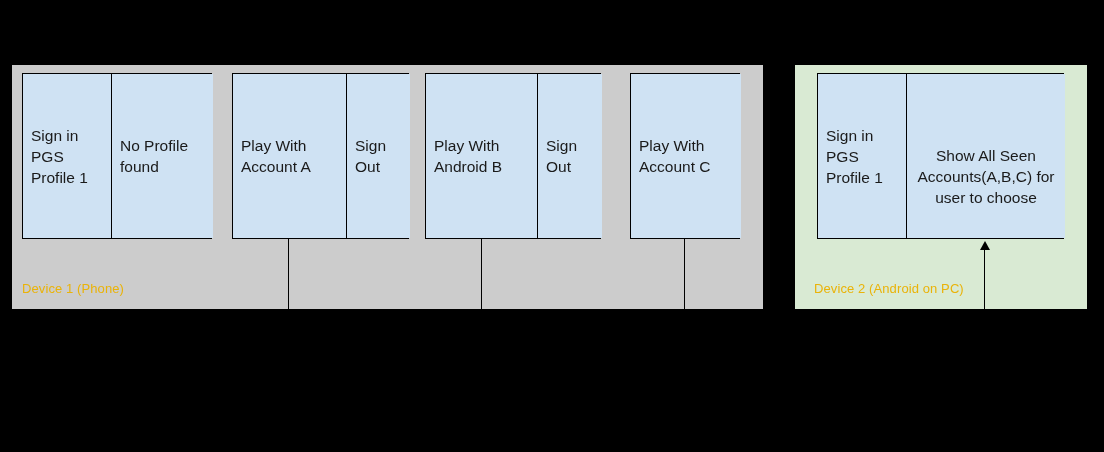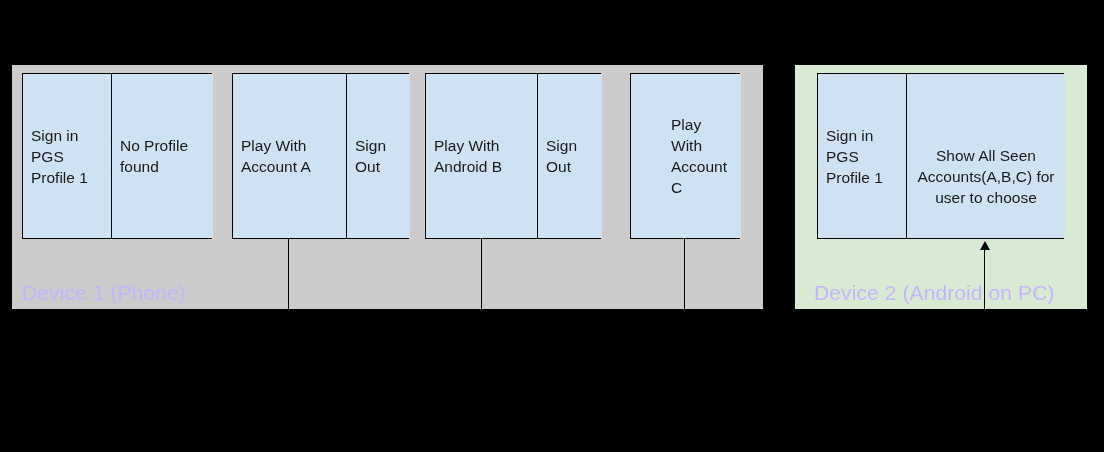--- a/index.html
+++ b/index.html
@@ -19,22 +19,22 @@
     width: 1104px;
     height: 452px;
     background: #000000;
   }
   .panel {
     position: absolute;
     box-sizing: border-box;
   }
   .panel-label {
     position: absolute;
-    font-size: 21px;
-    color: #c4b5fd;
+    font-size: 13px;
+    color: #eab308;
     white-space: nowrap;
     letter-spacing: 0.1px;
   }
   .nodegroup {
     position: absolute;
     box-sizing: border-box;
     display: flex;
     background: #cfe2f3;
     border: 1.6px solid #000000;
   }
@@ -103,21 +103,21 @@
     <div class="nodegroup align-left" style="left: 425px; top: 73px; width: 176px; height: 166px;">
       <div class="node" style="flex: 0 0 111px;">
         <div class="node-label" style="text-align: left;">Play With Android B</div>
       </div>
       <div class="node" style="flex: 0 0 65px;">
         <div class="node-label" style="text-align: left;">Sign Out</div>
       </div>
     </div>
     <div class="nodegroup align-left" style="left: 630px; top: 73px; width: 110px; height: 166px;">
       <div class="node" style="flex: 0 0 110px;">
-        <div class="node-label" style="text-align: left; margin-left: 32px;">Play With Account C</div>
+        <div class="node-label" style="text-align: left;">Play With Account C</div>
       </div>
     </div>
     <div class="connector" style="left: 288px; top: 239px; height: 80px;"></div>
     <div class="connector" style="left: 481px; top: 239px; height: 80px;"></div>
     <div class="connector" style="left: 684px; top: 239px; height: 80px;"></div>
     <div class="panel" style="left: 795px; top: 65px; width: 292px; height: 244px; background: rgb(217, 234, 211);"></div>
     <div class="panel-label" style="left: 805px; top: 281px; margin-left: 9px;">Device 2 (Android on PC)</div>
     <div class="nodegroup align-left" style="left: 817px; top: 73px; width: 247px; height: 166px;">
       <div class="node" style="flex: 0 0 88px;">
         <div class="node-label" style="text-align: left;">Sign in PGS Profile 1</div>

